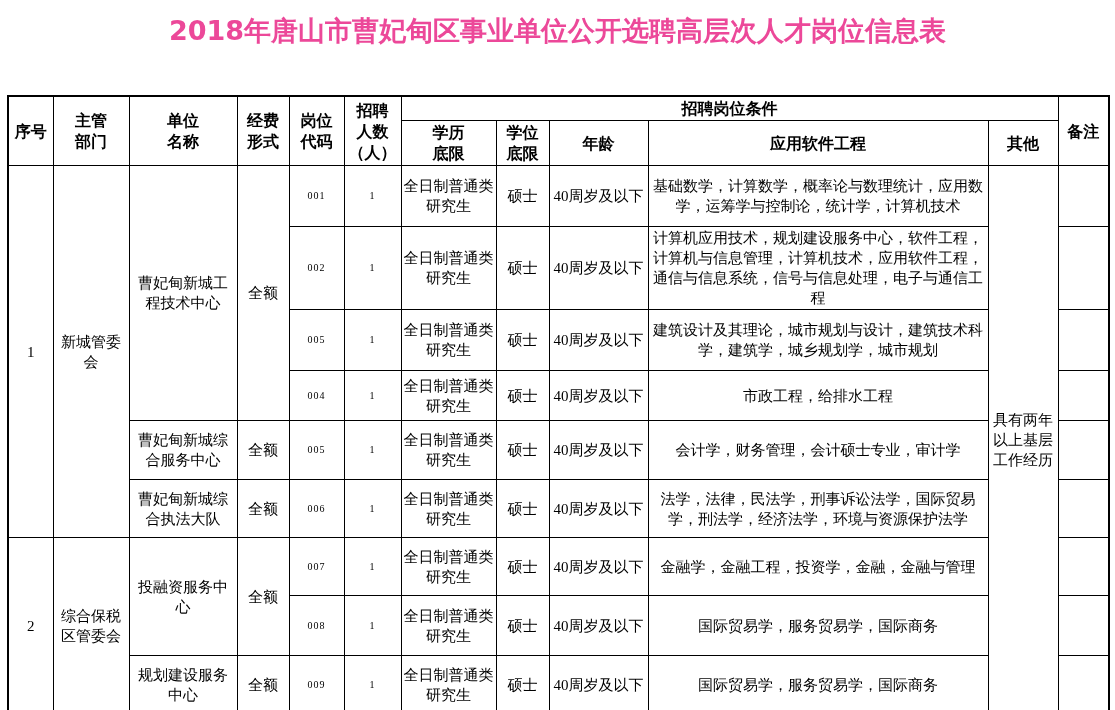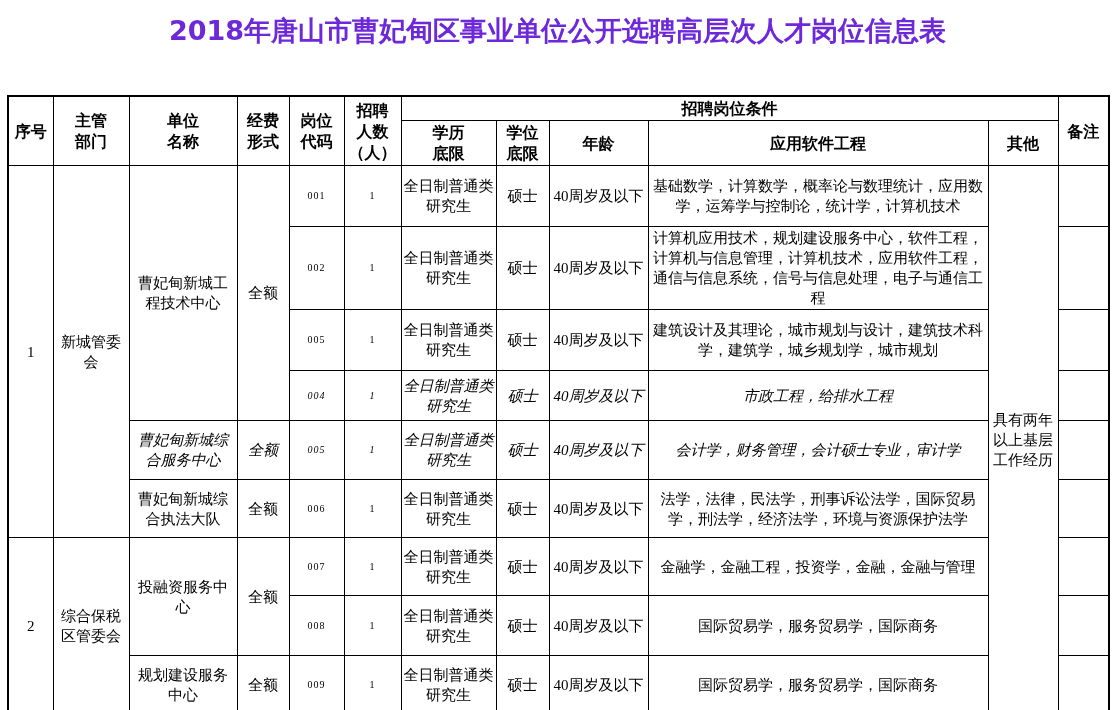--- a/index.html
+++ b/index.html
@@ -18,21 +18,21 @@
     overflow: hidden;
     background: #ffffff;
   }
   .doc-title {
     margin-top: 12px;
     text-align: center;
     font-family: "DejaVu Sans", "Liberation Sans", sans-serif;
     font-weight: bold;
     font-size: 27px;
     line-height: 38px;
-    color: #6d28d9;
+    color: #ec4899;
     letter-spacing: 0px;
   }
   table.job-table {
     border-collapse: collapse;
     table-layout: fixed;
     margin: 45px 0 0 7px;
     width: 1101px;
     border: 2px solid #000000;
   }
   .job-table th, .job-table td {
@@ -52,22 +52,22 @@
   .job-table td {
     font-weight: normal;
     font-size: 15px;
     line-height: 20px;
   }
   tr.hrow1 { height: 22px; }
   tr.hrow2 { height: 45px; }
   tr.r1 { height: 61px; }
   tr.r2 { height: 72px; }
   tr.r3 { height: 61px; }
-  tr.r4 { height: 50px; font-style: italic; }
-  tr.r5 { height: 59px; font-style: italic; }
+  tr.r4 { height: 50px; }
+  tr.r5 { height: 59px; }
   tr.r6 { height: 58px; }
   tr.r7 { height: 58px; }
   tr.r8 { height: 60px; }
   tr.r9 { height: 59px; }
   td.code-cell, td.count-cell { font-size: 10px; letter-spacing: 1px; }
 </style>
 </head>
 <body>
 
 <div class="page">

